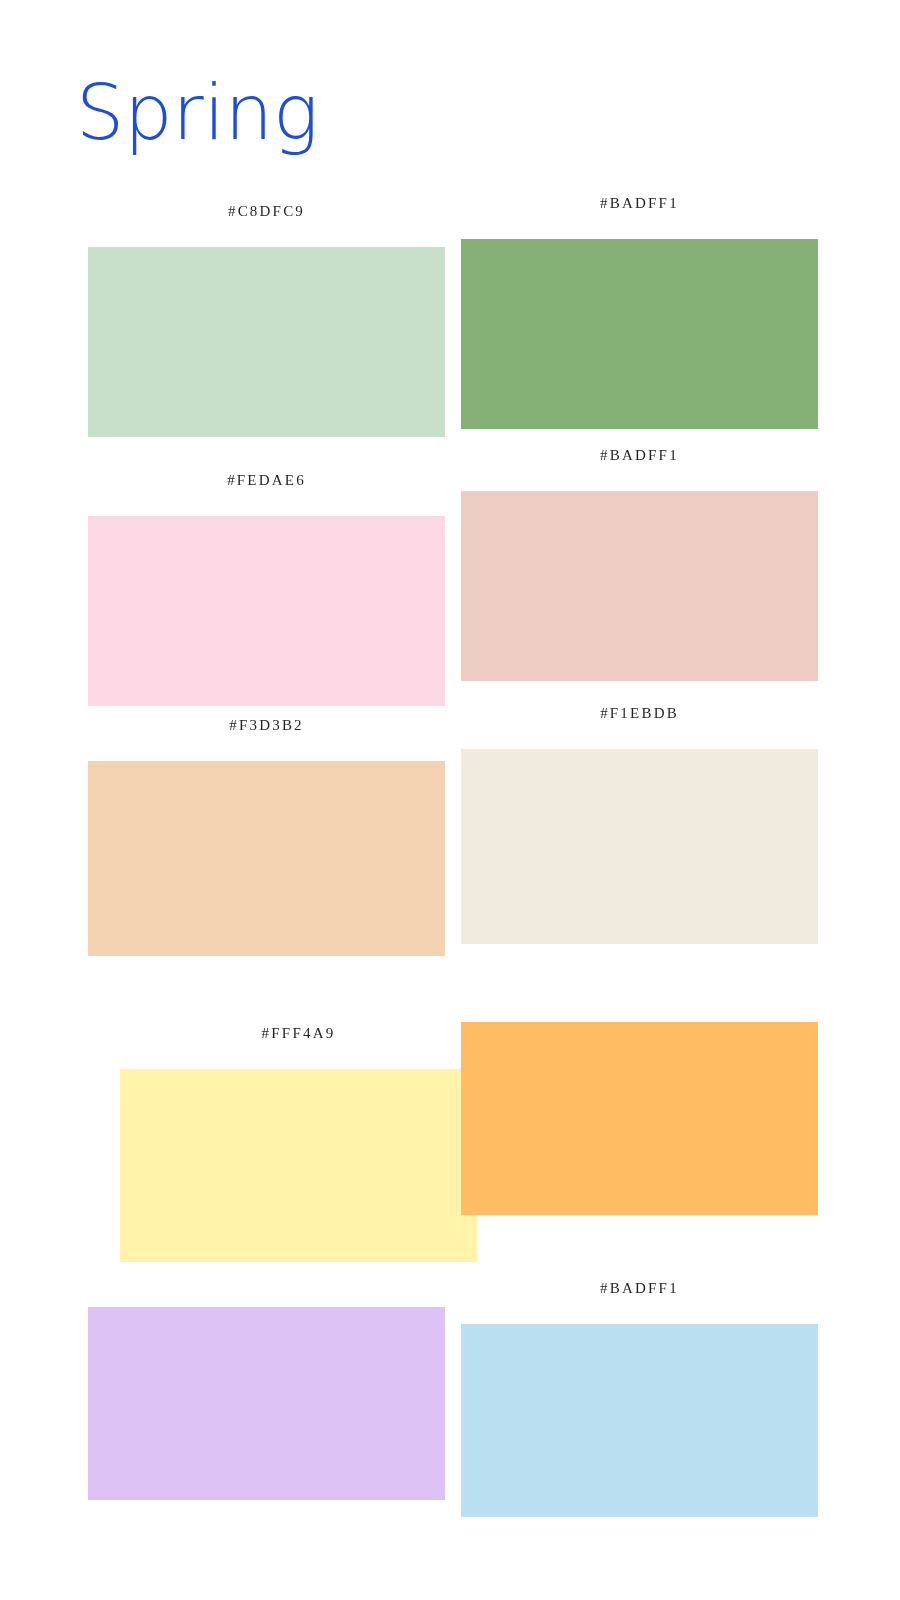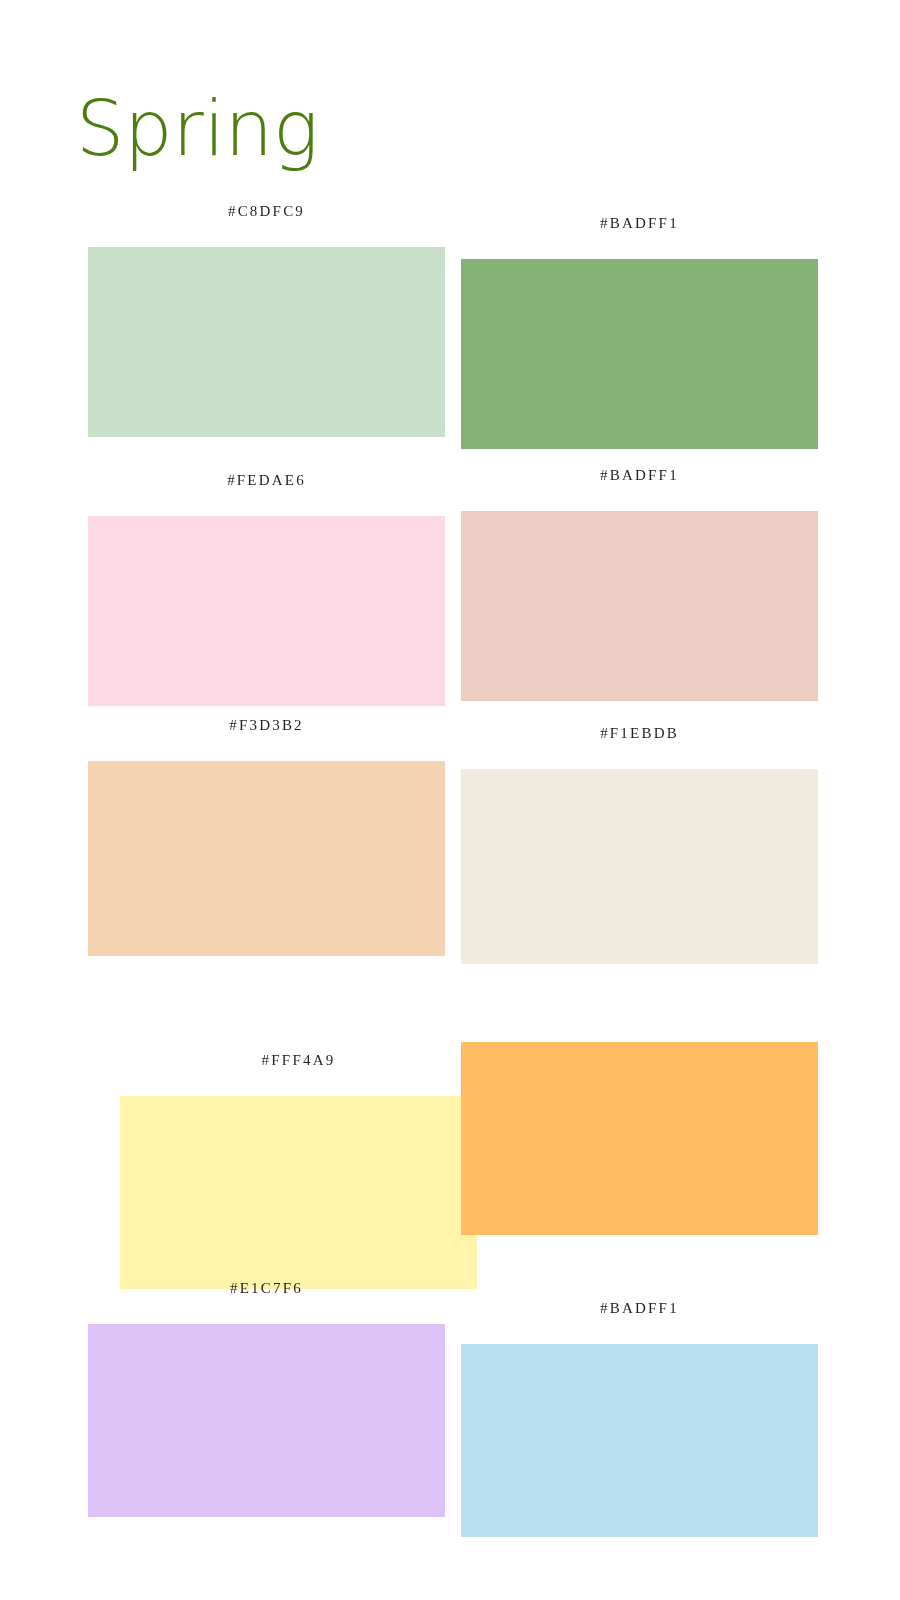--- a/index.html
+++ b/index.html
@@ -15,26 +15,26 @@
   }
   .page {
     position: relative;
     width: 900px;
     height: 1600px;
     background: #ffffff;
   }
   .page-title {
     position: absolute;
     left: 76px;
-    top: 32px;
+    top: 16px;
     font-family: "DejaVu Sans", sans-serif;
     font-weight: 300;
     font-size: 76px;
     line-height: 92px;
-    color: #4d7c0f;
+    color: #1d4ed8;
     letter-spacing: 0px;
     white-space: nowrap;
   }
   .grid {
     position: absolute;
     left: 0;
     top: 0;
     width: 900px;
     height: 1600px;
   }
@@ -52,36 +52,36 @@
     width: 100%;
     margin: 0;
     padding: 0;
   }
   .swatch-chip {
     width: 100%;
     display: block;
   }
   
   .col-left  { left: 88px;  width: 357px; }
-  .col-right { left: 461px; width: 357px; margin-top: 20px; }
+  .col-right { left: 461px; width: 357px; }
 
   
   .r1 .swatch-chip { height: 190px; }
   .r2 .swatch-chip { height: 190px; }
   .r3 .swatch-chip { height: 195px; }
   .r4 .swatch-chip { height: 193px; }
   .r5 .swatch-chip { height: 193px; }
 
   .row1-left  { top: 203px; }
   .row1-right { top: 195px; }
   .row2-left  { top: 460px; margin-top: 12px; }
   .row2-right { top: 447px; }
   .row3-left  { top: 717px; }
   .row3-right { top: 705px; }
-  .row4-left  { top: 1052px; padding-left: 32px; }
+  .row4-left  { top: 1025px; padding-left: 32px; }
   .row4-right { top: 995px; }
   .row5-left  { top: 1280px; }
   .row5-right { top: 1280px; }
 
   .label-gap { height: 27px; }
 </style>
 </head>
 <body>
 
 <div class="page">
@@ -131,21 +131,20 @@
       <div class="label-gap"></div>
       <div class="swatch-chip" style="background-color: rgb(255, 244, 169);"></div>
     </div>
 
     <div class="swatch-cell col-right row4-right r4">
       <div class="label-gap"></div>
       <div class="swatch-chip" style="background-color: rgb(255, 188, 99);"></div>
     </div>
 
     <div class="swatch-cell col-left row5-left r5">
-      <div class="swatch-label">#E1C7F6</div>
       <div class="label-gap"></div>
       <div class="swatch-chip" style="background-color: rgb(221, 194, 245);"></div>
     </div>
 
     <div class="swatch-cell col-right row5-right r5">
       <div class="swatch-label">#BADFF1</div>
       <div class="label-gap"></div>
       <div class="swatch-chip" style="background-color: rgb(186, 223, 241);"></div>
     </div>
 

